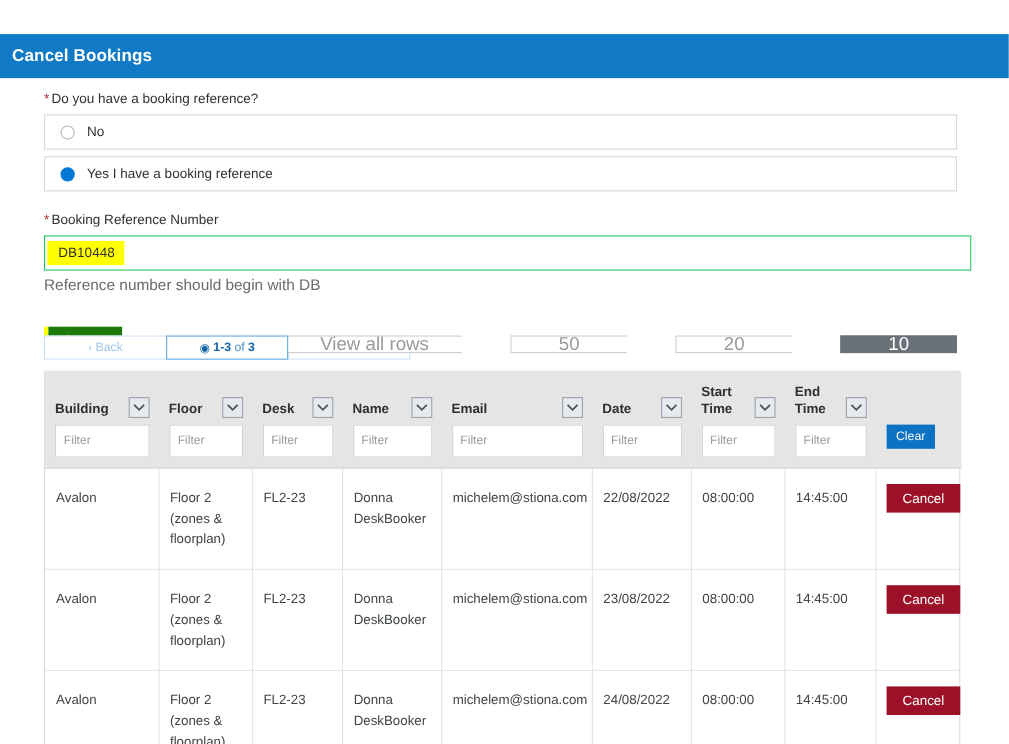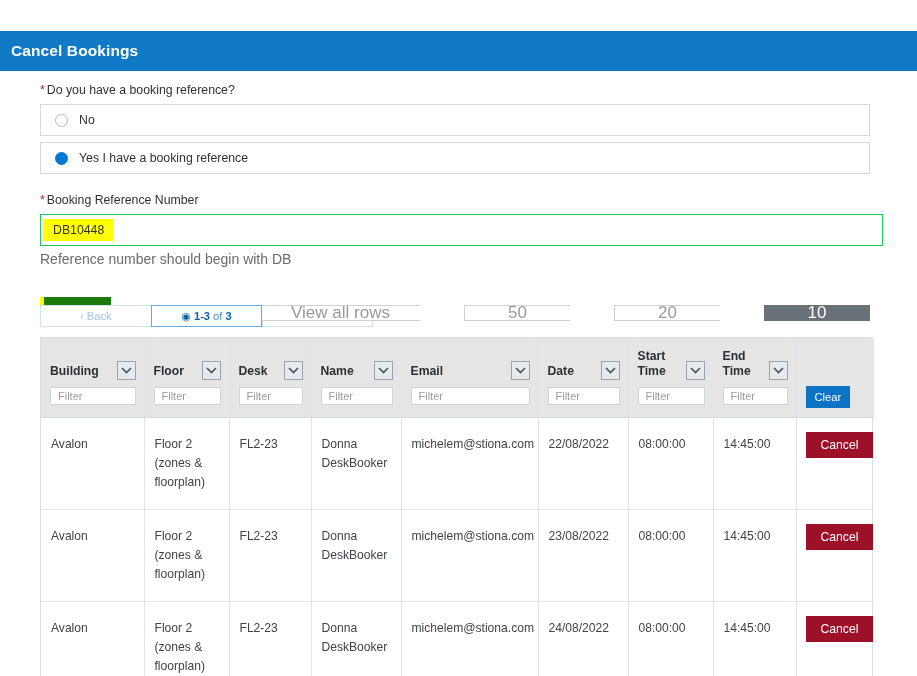--- a/index.html
+++ b/index.html
@@ -210,21 +210,21 @@
     width: 19px; height: 19px;
     border: 1px solid #9aa2aa;
     background: #e6eaee;
     display: flex; align-items: center; justify-content: center;
     flex: 0 0 auto;
     margin-left: 5px;
     cursor: pointer;
   }
   .chev-box svg { display: block; }
   .filter-input {
-    width: 100%; height: 18px;
+    width: 100%; height: 30px;
     border: 1px solid #cfd4d9;
     background: #ffffff;
     font-size: 11px;
     color: #9b9b9b;
     padding: 0 7px;
     font-family: "Liberation Sans", sans-serif;
     line-height: 20px;
   }
   .filter-input::placeholder { color: #9b9b9b; opacity: 1; }
 

